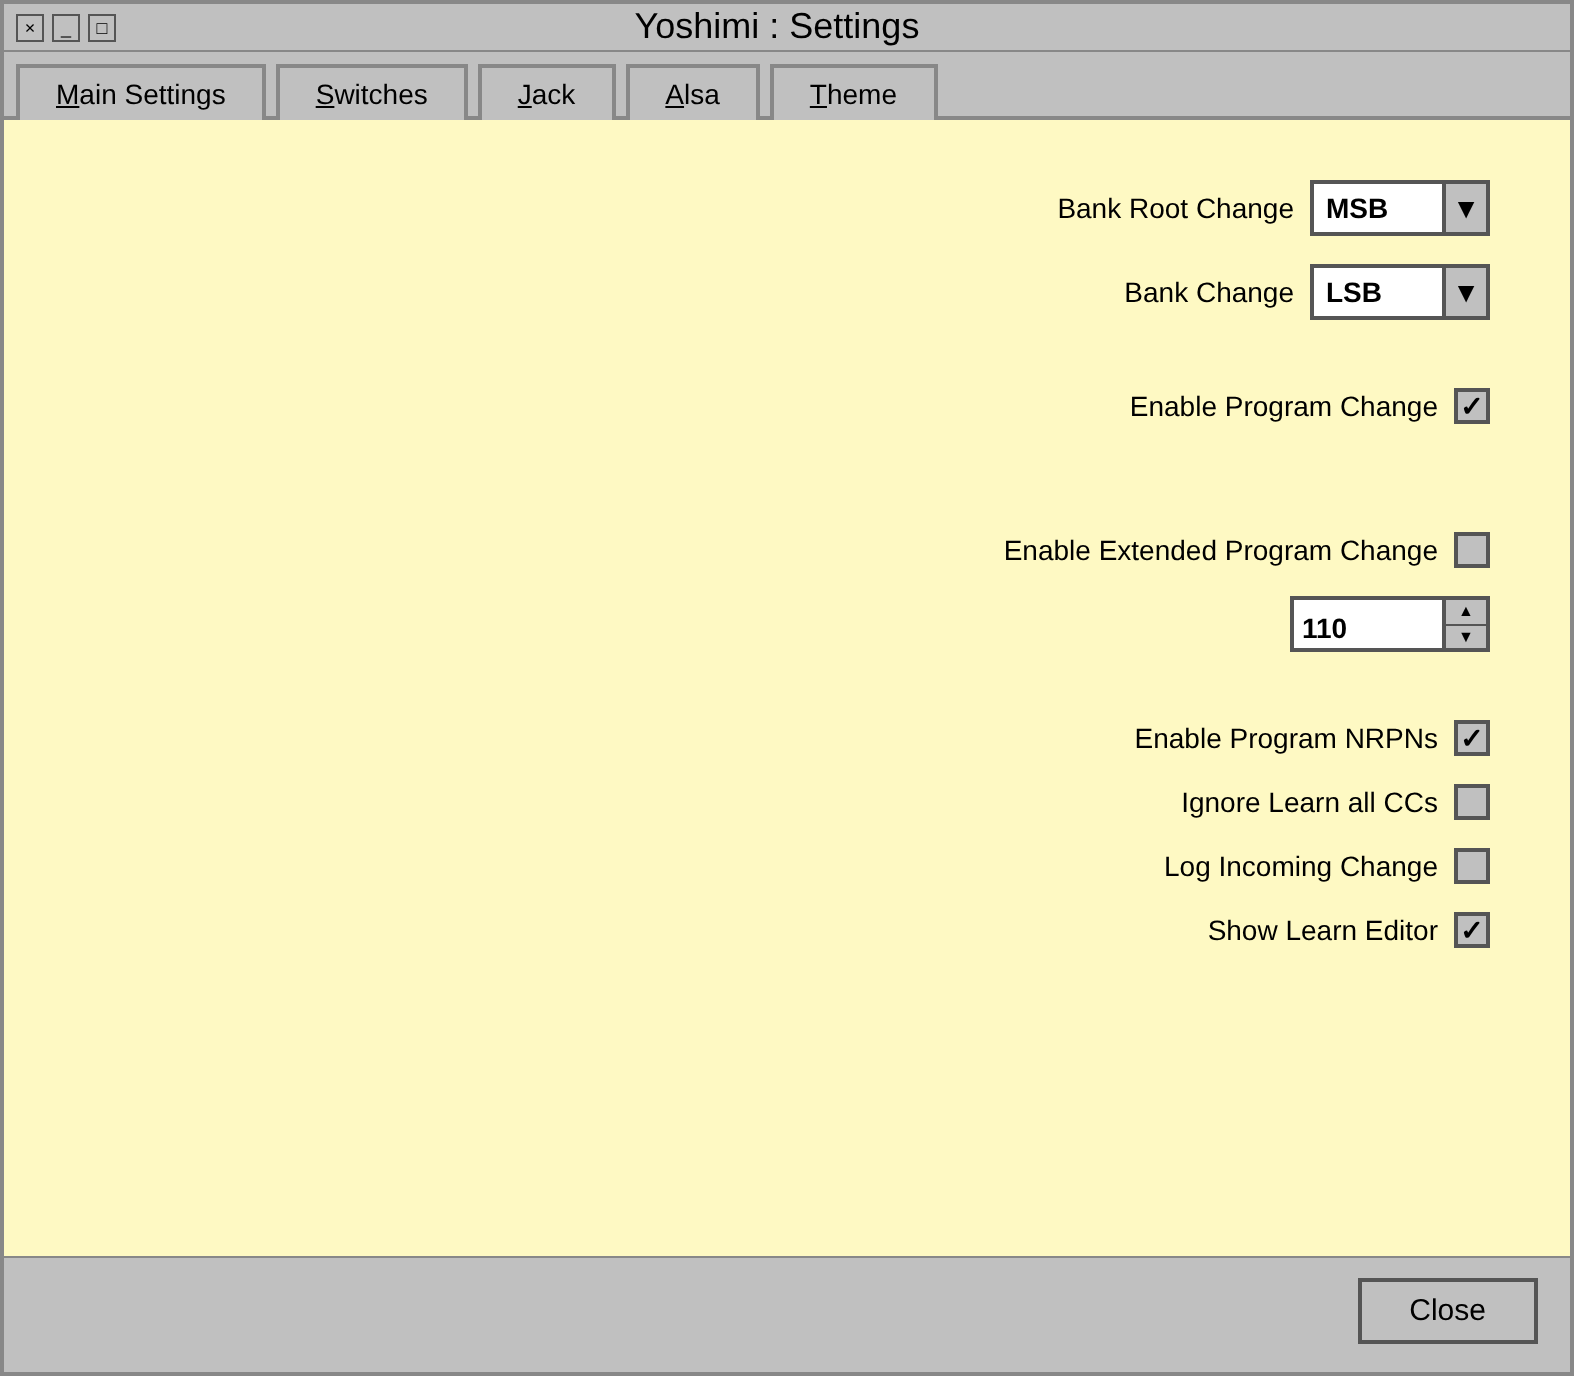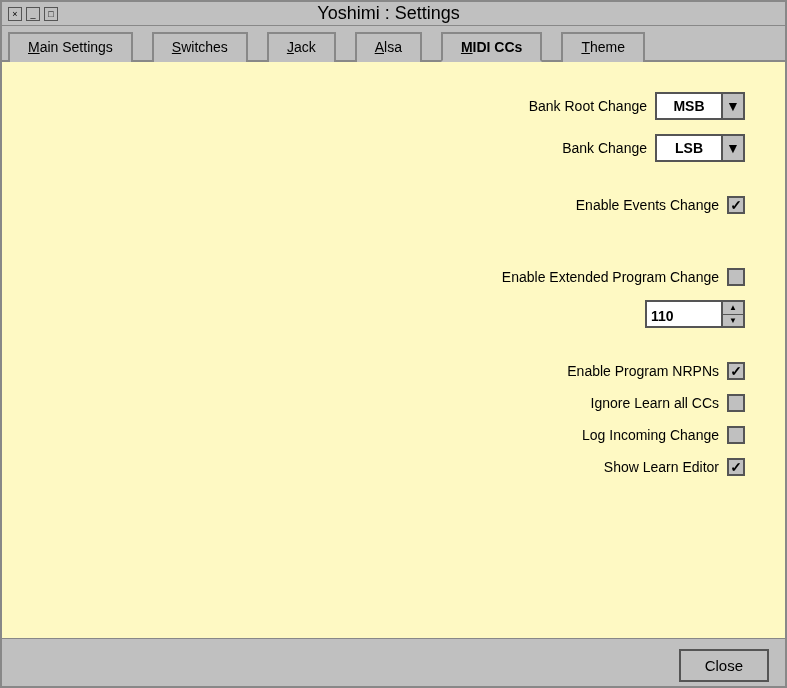--- a/index.html
+++ b/index.html
@@ -59,21 +59,21 @@
       text-align: center;
     }
 
     .tab-bar {
       display: flex;
       flex-direction: row;
       border-bottom: 2px solid #888;
       background: #c0c0c0;
       padding-top: 4px;
       padding-left: 6px;
-      gap: 19px;
+      gap: 5px;
     }
 
     .tab {
       padding: 5px 18px;
       background: #c0c0c0;
       border: 2px solid #888;
       border-bottom: none;
       cursor: pointer;
       font-size: 14px;
       position: relative;
@@ -115,21 +115,20 @@
       color: #888;
     }
 
     .dropdown-wrapper {
       display: flex;
       align-items: center;
       border: 2px solid #555;
       background: #fff;
       min-width: 90px;
       height: 28px;
-      text-align: center;
     }
 
     .dropdown-value {
       flex: 1;
       padding: 2px 6px;
       font-size: 14px;
       font-weight: bold;
     }
 
     .dropdown-arrow {
@@ -206,21 +205,21 @@
       border-bottom: 1px solid #555;
     }
 
     .spacer {
       height: 20px;
     }
 
     .footer {
       display: flex;
       justify-content: flex-end;
-      padding: 10px 16px 4px 16px;
+      padding: 10px 16px 14px 16px;
       border-top: 1px solid #888;
     }
 
     .close-btn {
       padding: 6px 24px;
       background: #c0c0c0;
       border: 2px solid #555;
       font-size: 15px;
       cursor: pointer;
       font-family: sans-serif;
@@ -247,23 +246,20 @@
     </div>
     <div class="tab">
       <span><u>S</u>witches</span>
     </div>
     <div class="tab">
       <span><u>J</u>ack</span>
     </div>
     <div class="tab">
       <span><u>A</u>lsa</span>
     </div>
-    <div class="tab active">
-      <span><u>M</u>IDI CCs</span>
-    </div>
     <div class="tab">
       <span><u>T</u>heme</span>
     </div>
   </div>
 
   <div class="content">
 
     <div class="form-row">
       <span class="form-label">Bank Root Change</span>
       <div class="dropdown-wrapper">
@@ -276,21 +272,21 @@
       <span class="form-label">Bank Change</span>
       <div class="dropdown-wrapper">
         <span class="dropdown-value">LSB</span>
         <div class="dropdown-arrow">▼</div>
       </div>
     </div>
 
     <div class="spacer"></div>
 
     <div class="form-row">
-      <span class="form-label">Enable Events Change</span>
+      <span class="form-label">Enable Program Change</span>
       <div class="checkbox-wrapper">
         <span class="checkbox-check">✓</span>
       </div>
     </div>
 
     <div class="spacer"></div>
     <div class="spacer"></div>
 
     <div class="form-row">
       <span class="form-label">Enable Extended Program Change</span>

